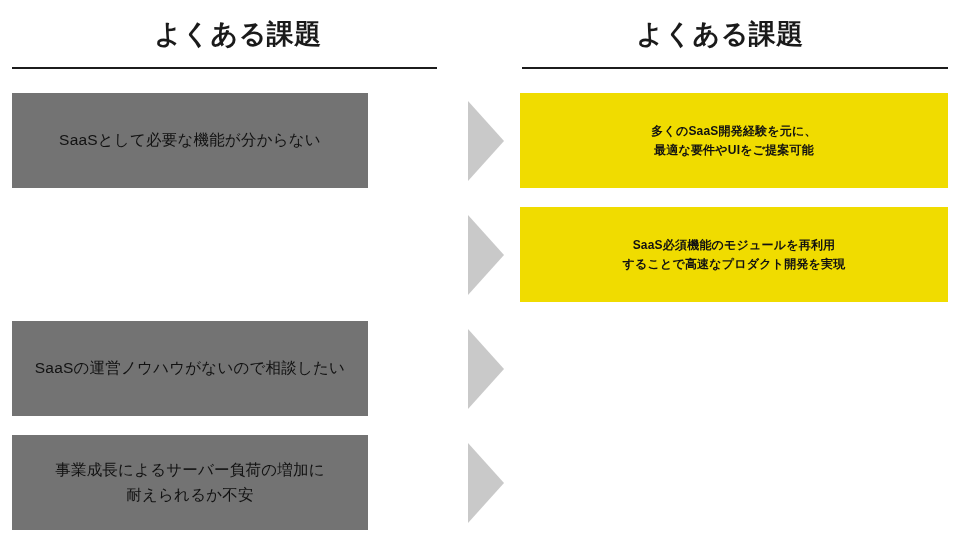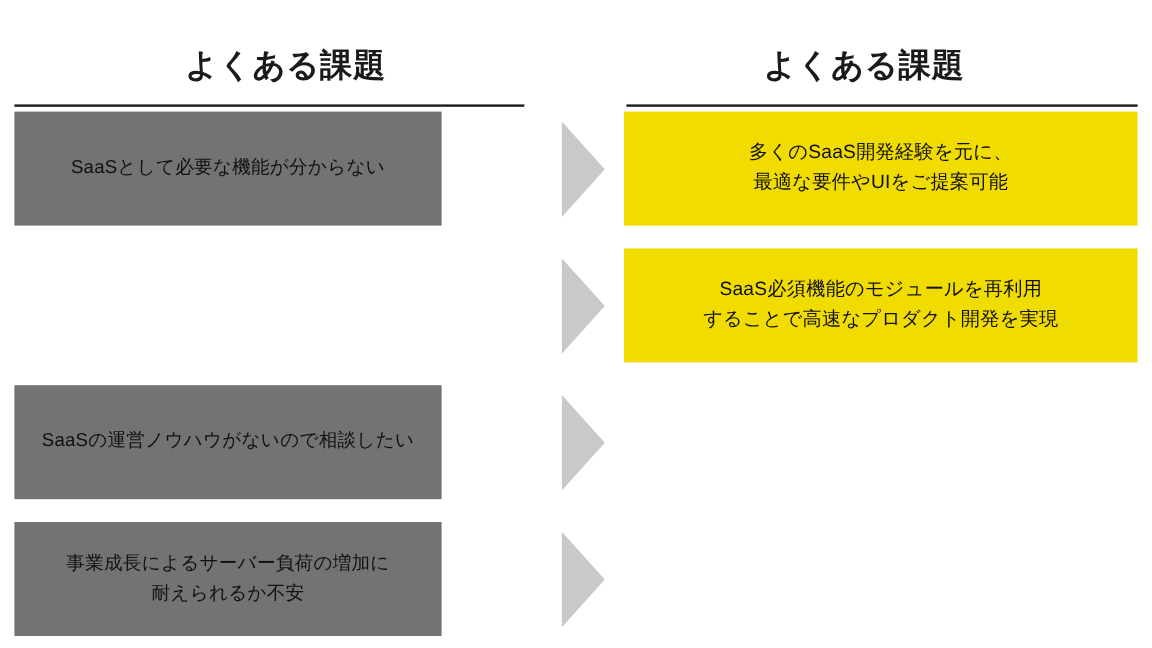--- a/index.html
+++ b/index.html
@@ -21,21 +21,20 @@
   }
 
   
   .columns-header {
     position: absolute;
     top: 0;
     left: 0;
     width: 960px;
     height: 103px;
     display: flex;
-    margin-top: 20px;
   }
   .col-head {
     position: relative;
     box-sizing: border-box;
   }
   .col-head.left {
     width: 480px;
   }
   .col-head.right {
     width: 480px;
@@ -114,22 +113,22 @@
   }
   .card.problem .card-text {
     font-weight: 400;
   }
   .card.solution {
     left: 520px;
     width: 428px;
     background: #f0dc00;
   }
   .card.solution .card-text {
-    font-weight: 400;
-    font-size: 16px;
+    font-weight: 700;
+    font-size: 12px;
   }
 
   
   .arrow {
     position: absolute;
     left: 468px;
     top: 8px;
     width: 36px;
     height: 80px;
   }

